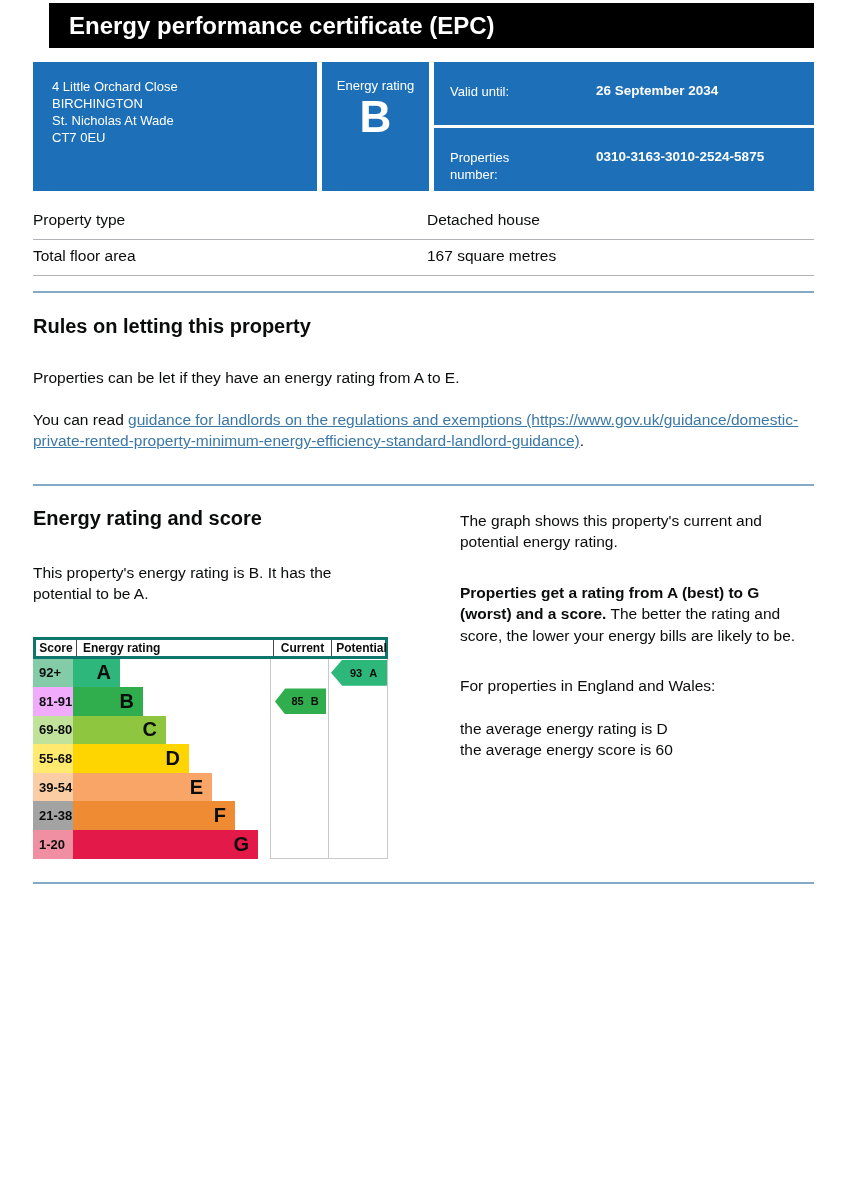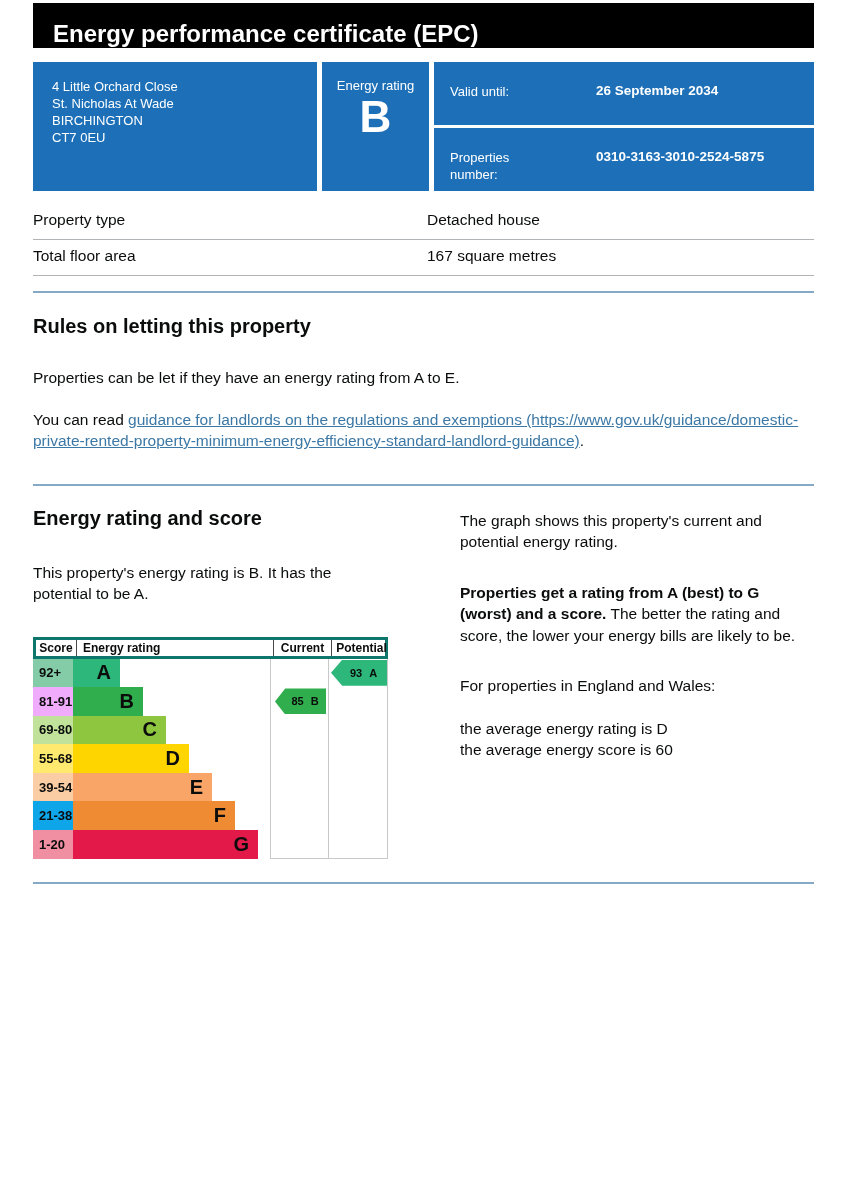--- a/index.html
+++ b/index.html
@@ -4,21 +4,21 @@
 <style>
   * { box-sizing: border-box; }
   html, body { margin: 0; padding: 0; }
   body {
     width: 847px; height: 1200px; background: #ffffff;
     font-family: "Liberation Sans", sans-serif; color: #0b0c0c;
   }
   .page { margin: 3px 33px 0; width: 781px; }
 
   
-  .title-bar { background: #000000; height: 45px; display: flex; align-items: flex-end; padding-left: 20px; }
+  .title-bar { background: #000000; height: 45px; display: flex; align-items: center; padding-left: 20px; margin-left: 16px; }
   .title-bar h1 { margin: 0; color: #ffffff; font-size: 24px; font-weight: bold; }
 
   
   .summary { margin-top: 14px; display: flex; gap: 5px; height: 129px; }
   .cell { background: #1d70b8; color: #ffffff; }
   .address { width: 284px; padding: 16px 10px 0 19px; font-size: 13px; line-height: 17px; }
   .rating-cell { width: 107px; text-align: center; padding-top: 16px; font-size: 13px; }
   .rating-letter { font-size: 44px; font-weight: bold; line-height: 46px; margin-top: 1px; }
   .meta-col { flex: 1; display: flex; flex-direction: column; gap: 3px; }
   .meta-row { background: #1d70b8; color: #ffffff; flex: 1; display: flex; align-items: flex-start; padding: 21px 0 0 16px; }
@@ -79,22 +79,22 @@
 
 <div class="page">
 
   <header class="title-bar">
     <h1>Energy performance certificate (EPC)</h1>
   </header>
 
   <section class="summary">
     <div class="cell address">
       <div>4 Little Orchard Close</div>
+      <div>BIRCHINGTON</div>
       <div>St. Nicholas At Wade</div>
-      <div>BIRCHINGTON</div>
       <div>CT7 0EU</div>
     </div>
     <div class="cell rating-cell">
       <div>Energy rating</div>
       <div class="rating-letter">B</div>
     </div>
     <div class="meta-col">
       <div class="meta-row">
         <span class="meta-label">Valid until:</span>
         <span class="meta-value">26 September 2034</span>
@@ -184,21 +184,21 @@
             </div>
             <div class="chart-row">
               <div class="score-cell" style="background: rgb(251, 205, 164);">39-54</div>
               <div class="rating-col">
                 <div class="band-bar" style="background: rgb(248, 165, 103); width: 139px;">E</div>
               </div>
               <div class="pointer-col current-col"></div>
               <div class="pointer-col potential-col"></div>
             </div>
             <div class="chart-row">
-              <div class="score-cell" style="background: #0ea5e9;">21-38</div>
+              <div class="score-cell" style="background: #a3a3a3;">21-38</div>
               <div class="rating-col">
                 <div class="band-bar" style="background: rgb(238, 139, 51); width: 162px;">F</div>
               </div>
               <div class="pointer-col current-col"></div>
               <div class="pointer-col potential-col"></div>
             </div>
             <div class="chart-row">
               <div class="score-cell" style="background: rgb(239, 143, 161);">1-20</div>
               <div class="rating-col">
                 <div class="band-bar" style="background: rgb(227, 25, 74); width: 185px;">G</div>

